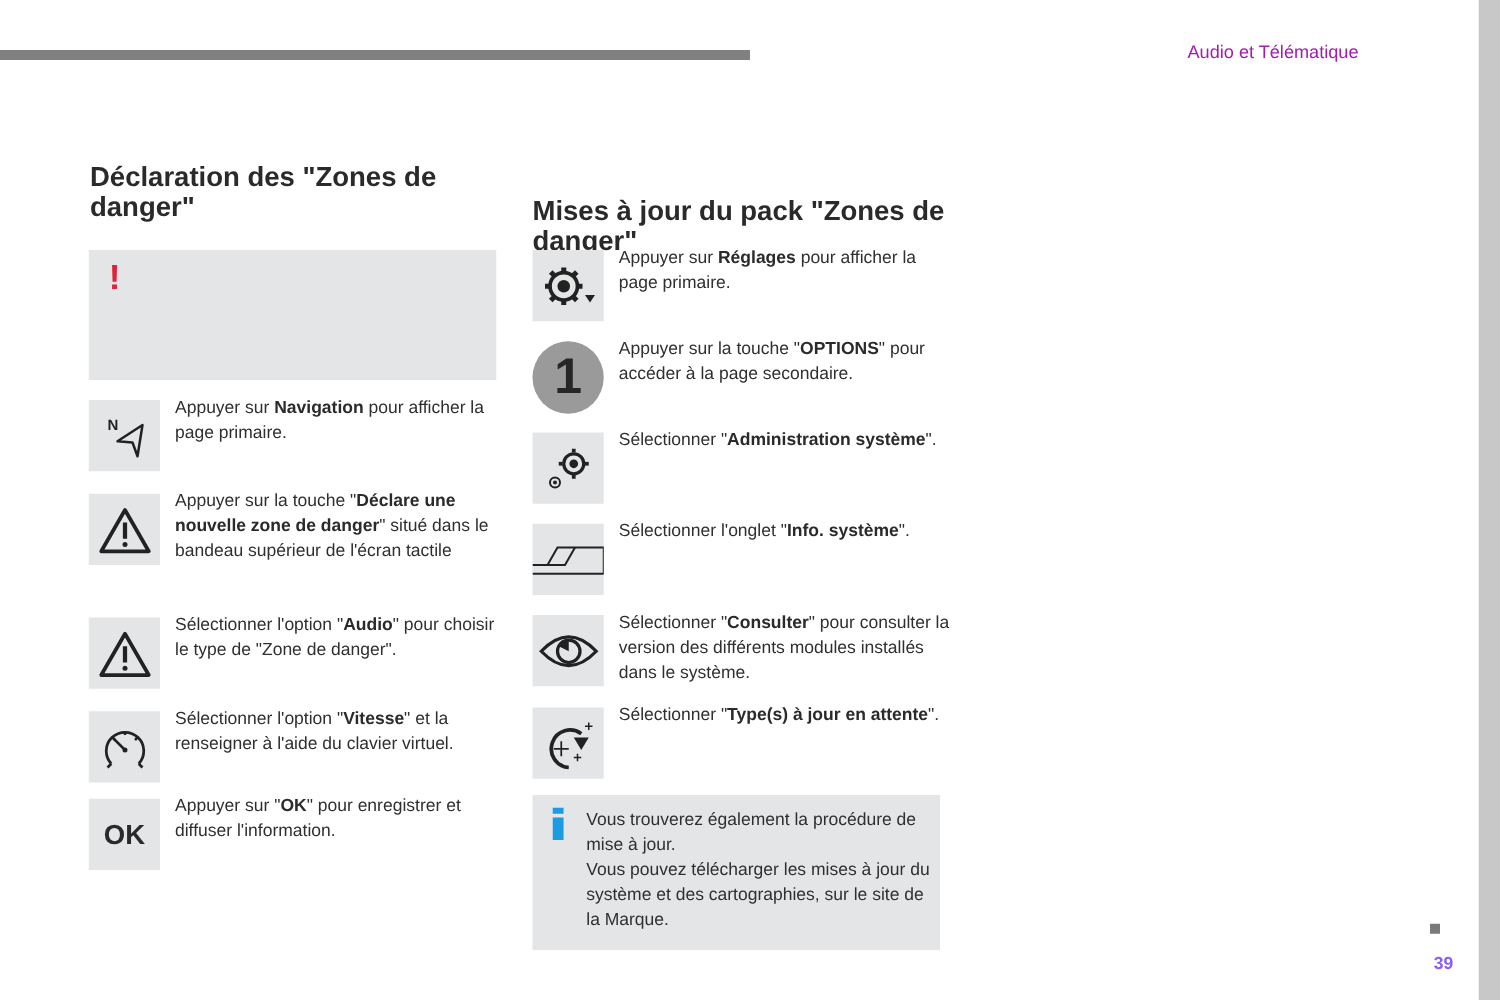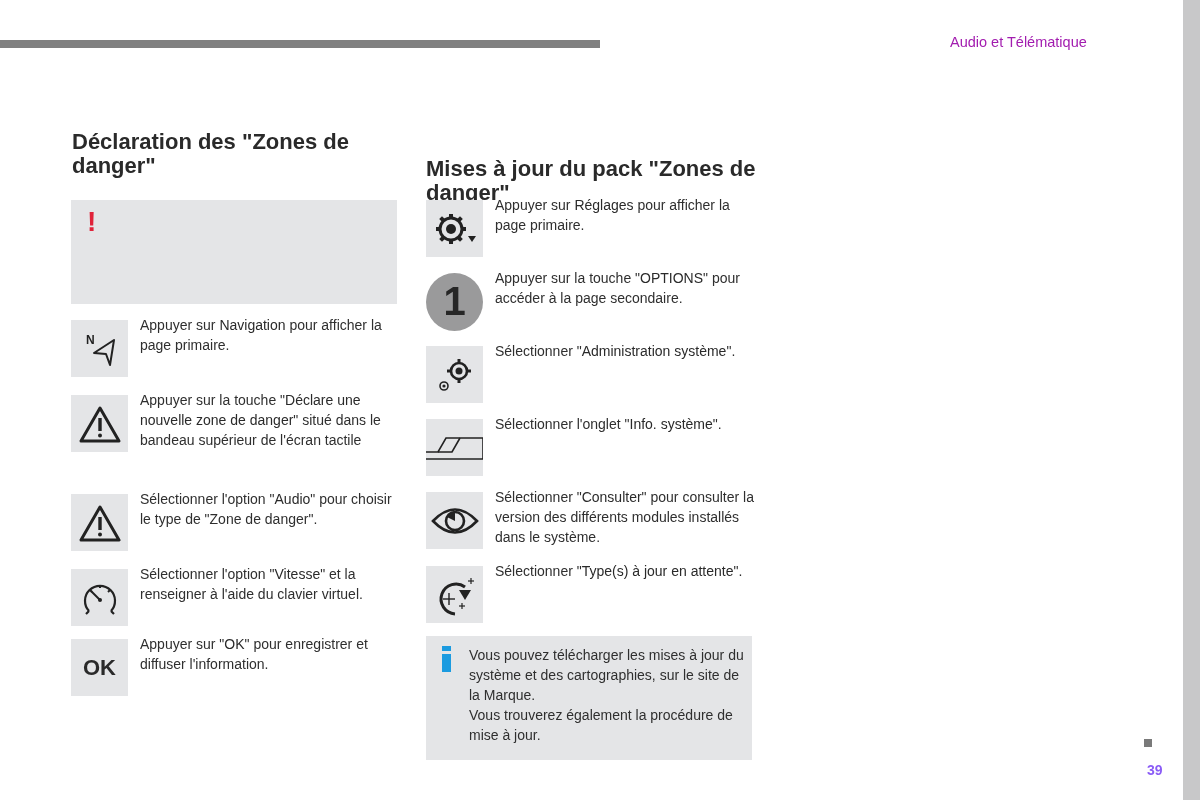--- a/index.html
+++ b/index.html
@@ -22,21 +22,21 @@
   .note-mark { position: absolute; left: 14px; top: 10px; font-weight: bold; font-size: 28px; }
   .warn-mark { color: #e0233a; left: 16px; top: 6px; }
   .info-mark { color: #1b9be0; left: 16px; top: 10px; font-size: 28px; }
   .note-text { position: absolute; left: 43px; top: 8px; width: 278px; font-size: 14px; line-height: 20px; color: #2f2f2f; }
   .info-box .note-text { top: 9px; }
 
   .step { position: absolute; width: 330px; }
   .step-icon { position: absolute; left: 0; top: 0; width: 57px; height: 57px; background: #e4e5e7; display: flex; align-items: center; justify-content: center; }
   .step-icon.circle { background: transparent; }
   .step-text { position: absolute; left: 69px; top: -5px; width: 265px; font-size: 14px; line-height: 20px; color: #2f2f2f; }
-  b { font-weight: normal; color: #2a2a2a; }
+  b { font-weight: bold; color: #2a2a2a; }
 
   .num-circle { width: 58px; height: 58px; border-radius: 50%; background: #9a9a9b; display: flex; align-items: center; justify-content: center; font-size: 40px; font-weight: bold; color: #262626; }
   .ok-label { font-size: 22px; font-weight: bold; color: #2a2a2a; }
 </style>
 </head>
 <body>
 
 <div class="top-bar"></div>
 <div class="section-name">Audio et Télématique</div>
 <div class="right-strip"></div>
@@ -190,19 +190,19 @@
 </div>
 
 <div class="note-box info-box">
   <span class="note-mark info-mark">
     <svg width="9" height="26" viewBox="0 0 9 26">
       <rect x="0" y="0" width="9" height="5" fill="#1b9be0"></rect>
       <rect x="0" y="8" width="9" height="18" fill="#1b9be0"></rect>
     </svg>
   </span>
   <div class="note-text">
+    <div>Vous trouverez également la procédure de mise à jour.</div>
     <div>Vous pouvez télécharger les mises à jour du système et des cartographies, sur le site de la Marque.</div>
-    <div>Vous trouverez également la procédure de mise à jour.</div>
   </div>
 </div>
 
 <div class="end-square"></div>
 <div class="page-number">39</div>
 
 </body></html>

